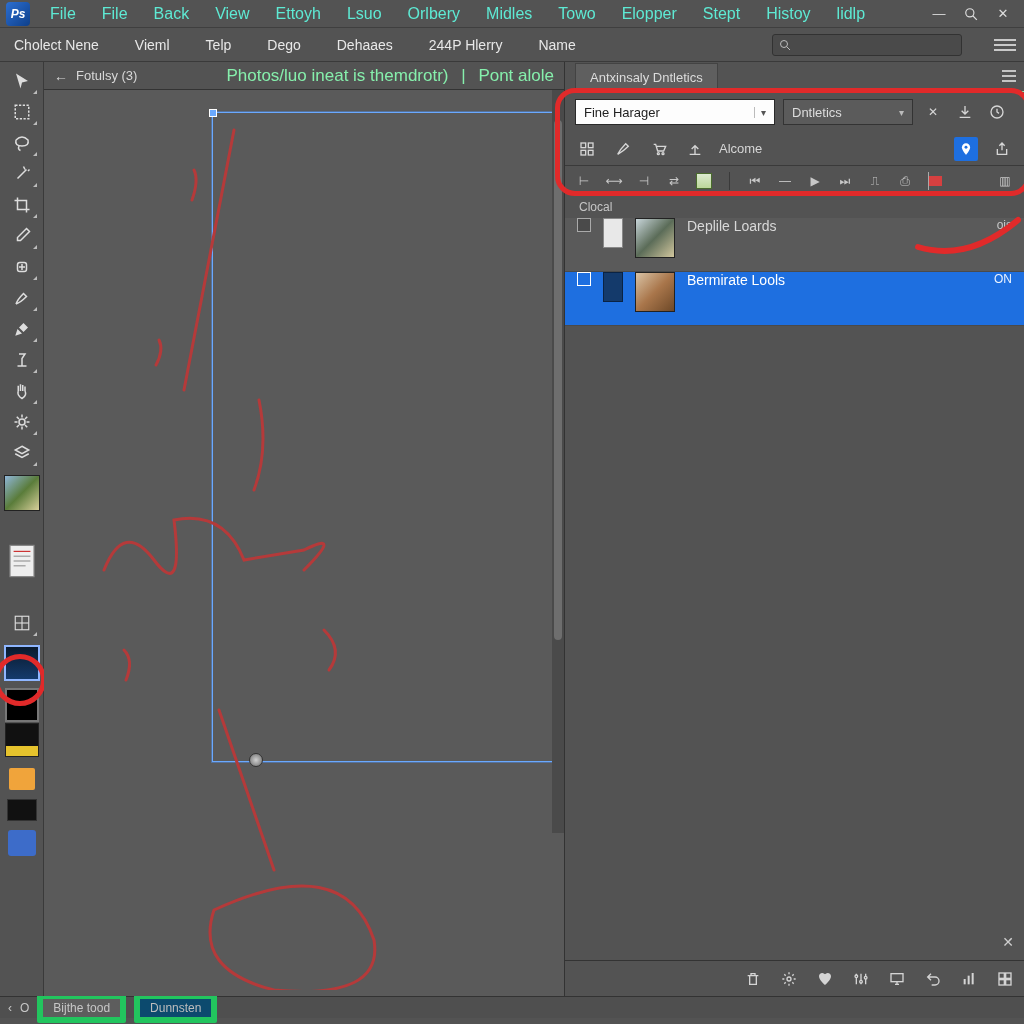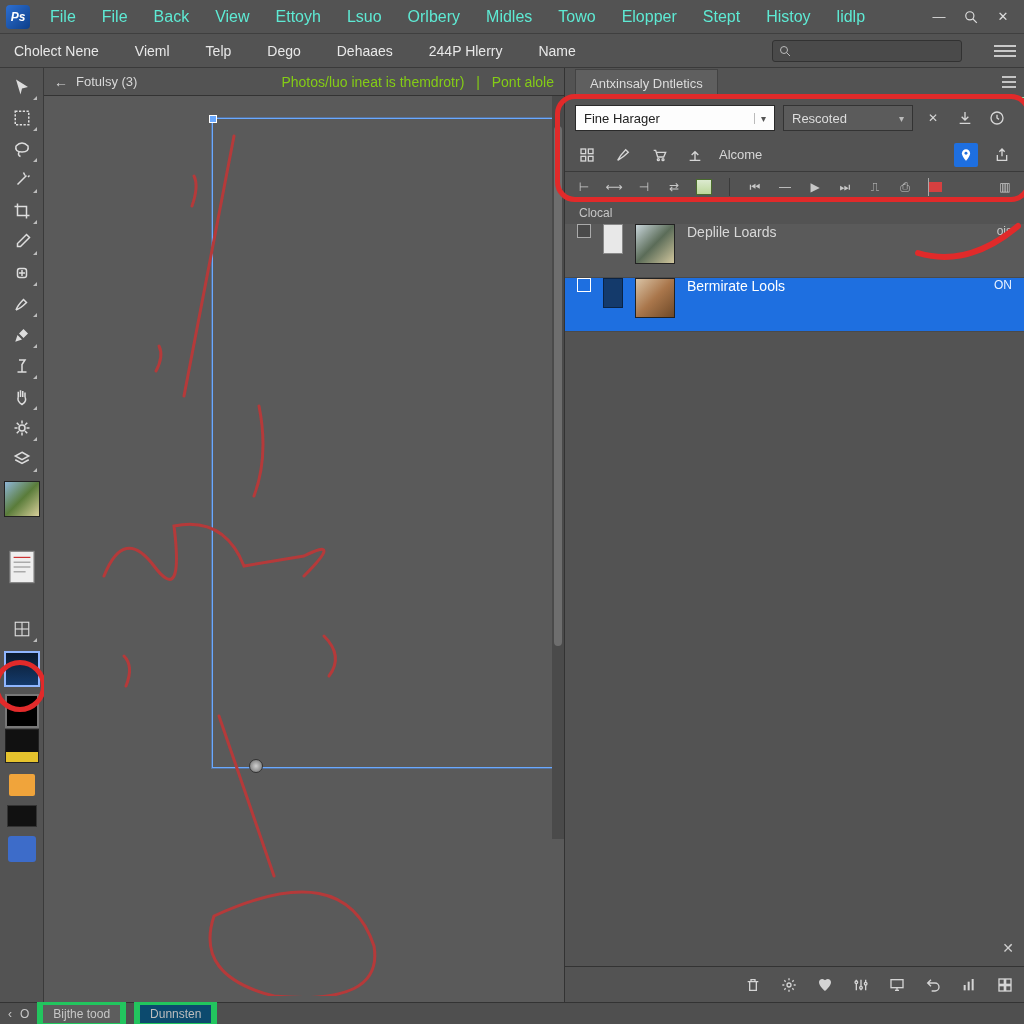--- a/index.html
+++ b/index.html
@@ -1,19 +1,19 @@
 <!DOCTYPE html>
 <html><head>
 <meta charset="utf-8">
 <style>
 * { margin: 0; padding: 0; box-sizing: border-box; font-family: "Segoe UI", Tahoma, sans-serif; user-select: none; }
 html, body { width: 1024px; height: 1024px; overflow: hidden; background: #535353; color: #d8d8d8; font-size: 12px; }
 
 
-.menubar { height: 34px; background: #535353; display: flex; align-items: center; padding: 0 6px; gap: 2px; border-bottom: 1px solid #3f3f3f; }
+.menubar { height: 28px; background: #535353; display: flex; align-items: center; padding: 0 6px; gap: 2px; border-bottom: 1px solid #3f3f3f; }
 .menubar .logo { width: 24px; height: 24px; border-radius: 4px; background: linear-gradient(135deg,#2d6fd1,#0d3f8a); color:#fff; display:flex;align-items:center;justify-content:center;font-size:12px;font-weight:bold;font-style:italic; margin-right:6px;}
 .menubar .item { padding: 6px 12px; font-size: 16px; color: #5eead4; cursor: default; }
 .menubar .spacer { flex:1; }
 .win-btn { width:30px;height:100%;display:flex;align-items:center;justify-content:center;color:#ddd;font-size:13px;}
 
 .optbar { height: 34px; background:#535353; display:flex;align-items:center;padding:0 8px;gap:24px;border-bottom:1px solid #3a3a3a; font-size:14px;color:#e8e8e8;}
 .optbar .item{padding:4px 6px;}
 .optbar .search{margin-left:auto;width:190px;height:22px;background:#4a4a4a;border:1px solid #323232;border-radius:3px;display:flex;align-items:center;padding:0 6px;color:#bcbcbc;font-size:11px;}
 .optbar .search svg{margin-right:4px;flex-shrink:0;}
 .optbar .menu-icon{width:22px;height:22px;display:flex;flex-direction:column;justify-content:center;gap:3px;margin-left:8px;}
@@ -33,21 +33,21 @@
 .tool.folder{background:#f0a43b;width:26px;height:22px;border-radius:2px;margin-top:10px;}
 .tool.monitor{background:#111;width:30px;height:22px;border:1px solid #333;margin-top:8px;}
 .tool.blueblock{background:#3d6cc9;width:28px;height:26px;border-radius:3px;margin-top:8px;}
 .annot-circle{position:absolute;width:52px;height:52px;border:5px solid #e12a2a;border-radius:50%;left:-6px;top:592px;pointer-events:none;}
 
 
 .canvaswrap{flex:1;display:flex;flex-direction:column;background:#4b4b4b;min-width:0;}
 .doc-tab{height:28px;background:#535353;border-bottom:1px solid #333;display:flex;align-items:center;padding:0 10px;color:#d8d8d8;font-size:13px;gap:8px;}
 .doc-tab .back{font-size:14px;}
 .doc-tab .spacer{flex:1;}
-.doc-tab .meta{color:#84cc16;font-size:14px;}
+.doc-tab .meta{color:#86efac;font-size:17px;}
 .canvas{flex:1;position:relative;background:#5a5a5a;overflow:hidden;}
 .artboard{position:absolute;left:168px;top:22px;width:360px;height:650px;border:1px solid #6aa9ff;box-shadow:0 0 0 1px rgba(80,150,255,.4);}
 .artboard .handle{position:absolute;width:8px;height:8px;background:#6aa9ff;border:1px solid #fff;}
 .artboard .h-t{left:-4px;top:-4px;} .artboard .h-b{left:36px;bottom:-6px;width:14px;height:14px;border-radius:50%;background:radial-gradient(#cfcfcf,#6a6a6a);border:1px solid #333;}
 .scribble{position:absolute;inset:0;}
 .vscroll{position:absolute;right:0;top:0;width:12px;height:82%;background:#4a4a4a;}
 .vscroll .thumb{position:absolute;left:2px;top:30px;width:8px;height:520px;background:#6e6e6e;border-radius:4px;}
 
 
 .panels{width:460px;background:#535353;border-left:1px solid #333;display:flex;flex-direction:column;}
@@ -323,21 +323,21 @@
           <span></span>
         </div>
     </div>
 
     <div class="pickerrow">
       <div class="combo">
         <span>Fine Harager</span>
         <span class="arrow">▾</span>
       </div>
       <div class="combo2">
-        <span>Rescoted</span>
+        <span>Dntletics</span>
         <span class="arrow">▾</span>
       </div>
       <div class="iconbtn">
           <span>✕</span>
         </div>
       <div class="iconbtn">
           <svg width="16" height="16" viewBox="0 0 24 24" fill="none" stroke="#d6d6d6" stroke-width="2">
             <path d="M12 3 V15 M7 10 L12 15 L17 10 M4 20 H20"></path>
           </svg>
         </div>

